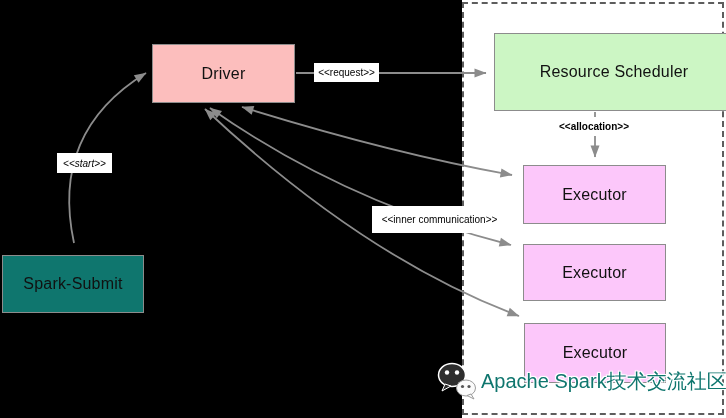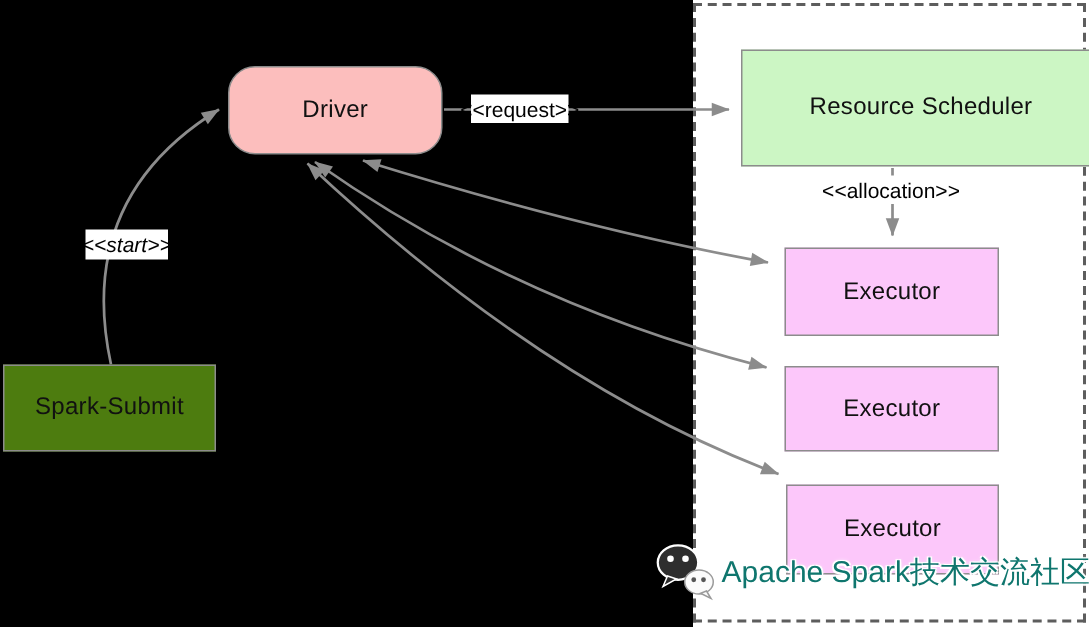--- a/index.html
+++ b/index.html
@@ -20,26 +20,26 @@
     display:flex;align-items:center;justify-content:center;
     font-size:16px;color:#111;letter-spacing:0.2px;
   }
   .node-spark-submit{left:2px;top:243px;width:142px;height:58px;}
   .node-driver{left:152px;top:44px;width:143px;height:59px;}
   .node-resource-scheduler{left:494px;top:33px;width:240px;height:78px;}
   .node-executor-1{left:523px;top:165px;width:143px;height:59px;}
   .node-executor-2{left:523px;top:244px;width:143px;height:57px;}
   .node-executor-3{left:524px;top:323px;width:142px;height:60px;}
   .edge-label{
-    position:absolute;background:#fff;color:#000;font-size:14px;
+    position:absolute;background:#fff;color:#000;font-size:10px;
     display:flex;align-items:center;justify-content:center;white-space:nowrap;
   }
   .label-start{left:57px;top:153px;width:55px;height:20px;font-style:italic;}
   .label-request{left:314px;top:63px;width:65px;height:19px;}
-  .label-allocation{left:551px;top:117px;width:86px;height:19px;}
+  .label-allocation{left:551px;top:117px;width:86px;height:19px;font-weight:bold;}
   .label-inner{left:372px;top:206px;width:135px;height:27px;}
   .watermark{
     position:absolute;left:437px;top:361px;height:40px;
     display:flex;align-items:center;gap:4px;z-index:5;
   }
   .watermark-text{
     font-size:20px;color:#0f766e;white-space:nowrap;
     text-shadow:-1px -1px 0 #fff,1px -1px 0 #fff,-1px 1px 0 #fff,1px 1px 0 #fff,0 0 3px #fff;
   }
 </style>
@@ -61,42 +61,43 @@
       </marker>
     </defs>
     <path d="M 74 243 Q 50 132 146 73" fill="none" stroke="#8c8c8c" stroke-width="1.8" marker-end="url(#ae)"></path>
     <path d="M 296 73 L 486 73" fill="none" stroke="#8c8c8c" stroke-width="1.8" marker-end="url(#ae)"></path>
     <path d="M 595 112 L 595 157" fill="none" stroke="#8c8c8c" stroke-width="1.8" marker-end="url(#ae)"></path>
     <path d="M 242 107 Q 390 153 512 175" fill="none" stroke="#8c8c8c" stroke-width="1.8" marker-start="url(#as)" marker-end="url(#ae)"></path>
     <path d="M 210 108 Q 345 203 511 245" fill="none" stroke="#8c8c8c" stroke-width="1.8" marker-start="url(#as)" marker-end="url(#ae)"></path>
     <path d="M 205 109 Q 364 258 519 316" fill="none" stroke="#8c8c8c" stroke-width="1.8" marker-start="url(#as)" marker-end="url(#ae)"></path>
   </svg>
 
-  <div class="node node-spark-submit" style="background-color: #4d7c0f;">
+  <div class="node node-spark-submit" style="background-color: #0f766e; margin-top: 12px;">
     <span>Spark-Submit</span>
   </div>
-  <div class="node node-driver" style="background-color: rgb(252, 190, 189); border-radius: 18px;">
+  <div class="node node-driver" style="background-color: rgb(252, 190, 189);">
     <span>Driver</span>
   </div>
   <div class="node node-resource-scheduler" style="background-color: rgb(204, 246, 196);">
     <span>Resource Scheduler</span>
   </div>
   <div class="node node-executor-1" style="background-color: rgb(252, 199, 250);">
     <span>Executor</span>
   </div>
   <div class="node node-executor-2" style="background-color: rgb(252, 199, 250);">
     <span>Executor</span>
   </div>
   <div class="node node-executor-3" style="background-color: rgb(252, 199, 250);">
     <span>Executor</span>
   </div>
 
   <div class="edge-label label-start">&lt;&lt;start&gt;&gt;</div>
   <div class="edge-label label-request">&lt;&lt;request&gt;&gt;</div>
   <div class="edge-label label-allocation">&lt;&lt;allocation&gt;&gt;</div>
+  <div class="edge-label label-inner">&lt;&lt;inner communication&gt;&gt;</div>
 
   <div class="watermark">
     <svg width="40" height="40" viewBox="0 0 40 40">
       <ellipse cx="15" cy="14" rx="13.5" ry="11.5" fill="#2e2e2e" stroke="#ffffff" stroke-width="1.5"></ellipse>
       <path d="M 8 23 L 5 30 L 14 25 Z" fill="#2e2e2e" stroke="#ffffff" stroke-width="1"></path>
       <circle cx="10" cy="11.5" r="2.2" fill="#ffffff"></circle>
       <circle cx="20" cy="11.5" r="2.2" fill="#ffffff"></circle>
       <ellipse cx="29" cy="27" rx="9.5" ry="8" fill="#fbfbfb" stroke="#9b9b9b" stroke-width="1"></ellipse>
       <path d="M 34 33 L 37 38 L 30 34.5 Z" fill="#fbfbfb" stroke="#9b9b9b" stroke-width="1"></path>
       <circle cx="25.5" cy="25.5" r="1.6" fill="#555555"></circle>

